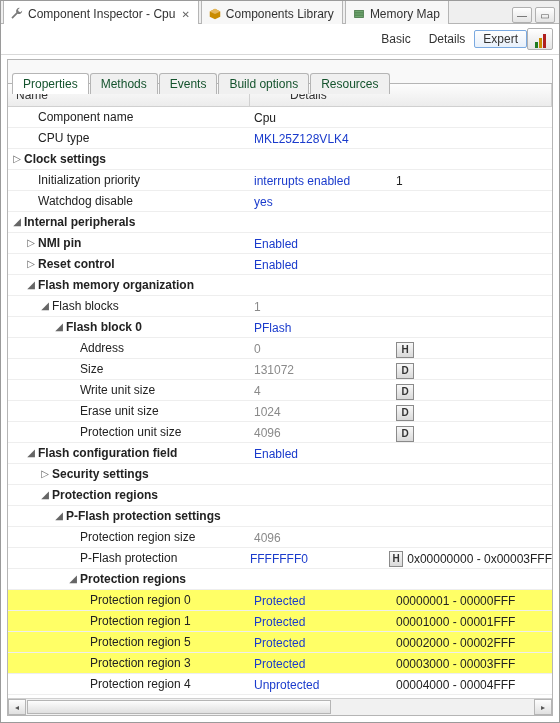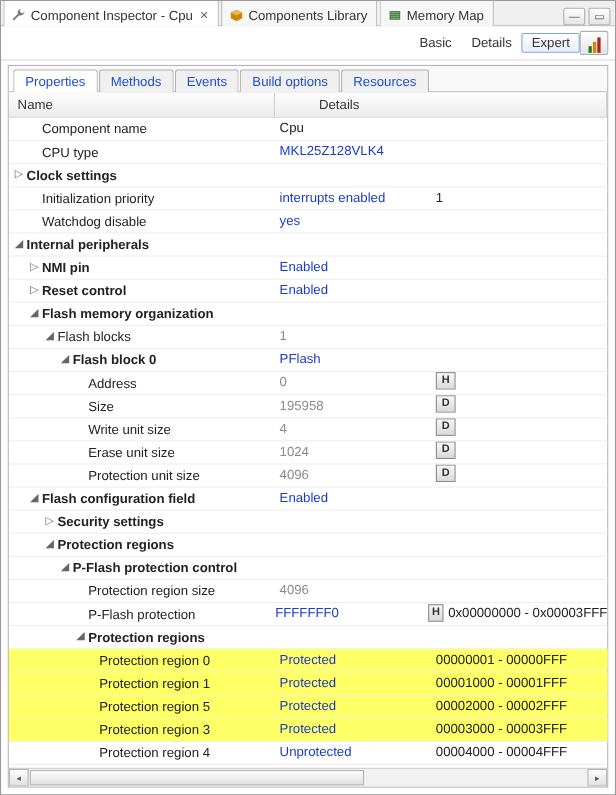--- a/index.html
+++ b/index.html
@@ -129,22 +129,22 @@
     background: #f9f9f9;
   }
   .itab {
     padding: 3px 10px;
     border: 1px solid #b5b5b5;
     border-bottom: none;
     background: #f0f0f0;
     border-top-left-radius: 3px;
     border-top-right-radius: 3px;
     position: relative;
-    top: 1px;
-    color: #1d4ed8;
+    top: 11px;
+    color: #14532d;
   }
   .itab.active { background: #fff; }
 
   
   .colhead {
     display: flex;
     border-bottom: 1px solid #d0d0d0;
     background: linear-gradient(#fdfdfd,#ececec);
     gap: 32px;
   }
@@ -158,21 +158,21 @@
   .c-det   { flex: 1 1 auto; }
 
   
   .rows {
     flex: 1 1 auto;
     overflow-y: scroll;
     overflow-x: hidden;
   }
   .row {
     display: flex;
-    align-items: flex-start;
+    align-items: flex-end;
     border-bottom: 1px solid #eee;
     line-height: 18px;
     white-space: nowrap;
   }
   .row > .cname {
     width: 242px; box-sizing: border-box;
     display: flex; align-items: center;
     overflow: hidden;
   }
   .row > .cval {
@@ -405,21 +405,21 @@
           <div class="cval grey">0</div>
           <div class="cdet">
             <span class="badge">H</span>
           </div>
         </div>
         <div class="row">
           <div class="cname ind4">
             <span class="tog spacer">◦</span>
             <span class="label">Size</span>
           </div>
-          <div class="cval grey">195958</div>
+          <div class="cval grey">131072</div>
           <div class="cdet">
             <span class="badge">D</span>
           </div>
         </div>
         <div class="row">
           <div class="cname ind4">
             <span class="tog spacer">◦</span>
             <span class="label">Write unit size</span>
           </div>
           <div class="cval grey">4</div>
@@ -467,21 +467,21 @@
           <div class="cname ind2">
             <span class="tog">◢</span>
             <span class="label bold">Protection regions</span>
           </div>
           <div class="cval "></div>
           <div class="cdet"></div>
         </div>
         <div class="row">
           <div class="cname ind3">
             <span class="tog">◢</span>
-            <span class="label bold">P-Flash protection control</span>
+            <span class="label bold">P-Flash protection settings</span>
           </div>
           <div class="cval "></div>
           <div class="cdet"></div>
         </div>
         <div class="row">
           <div class="cname ind4">
             <span class="tog spacer">◦</span>
             <span class="label">Protection region size</span>
           </div>
           <div class="cval grey">4096</div>

